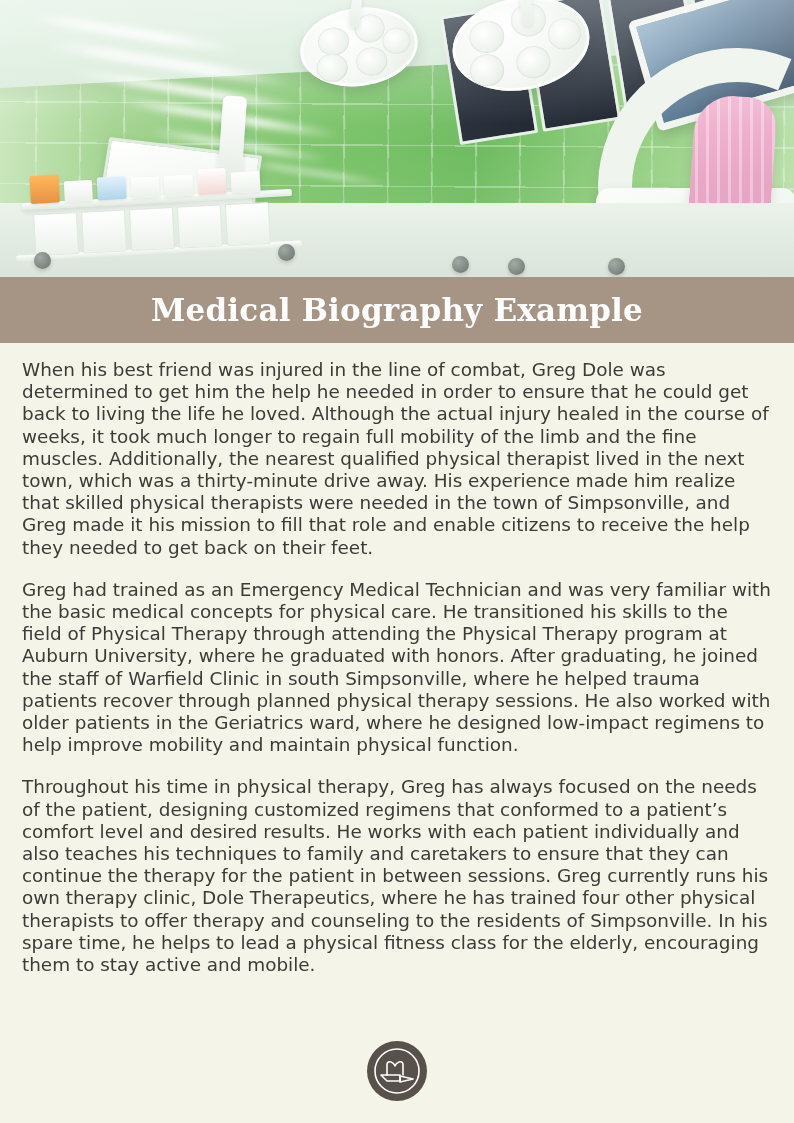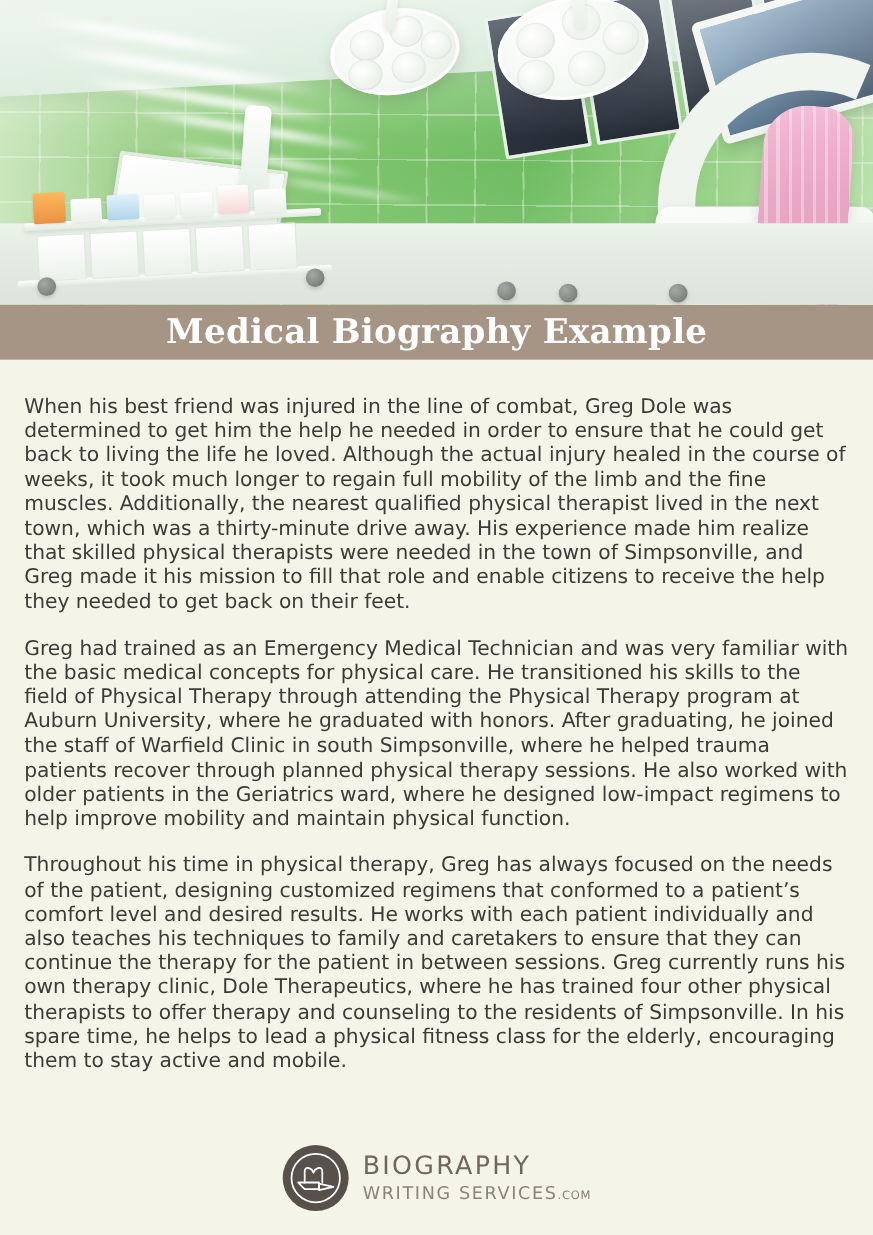--- a/index.html
+++ b/index.html
@@ -241,40 +241,40 @@
   .hero-wash {
     position: absolute;
     inset: 0;
     background: linear-gradient(180deg, rgba(255,255,255,0.30) 0%, rgba(255,255,255,0.05) 45%, rgba(255,255,255,0.18) 100%);
     pointer-events: none;
   }
 
   
   .title-band {
     width: 794px;
-    height: 50px;
+    height: 66px;
     background: #a69484;
     display: flex;
     align-items: center;
     justify-content: center;
     box-sizing: border-box;
   }
   .title-text {
     color: #ffffff;
     font-family: "DejaVu Serif", "Liberation Serif", serif;
     font-size: 31px;
     font-weight: 700;
     letter-spacing: 0.2px;
     text-align: center;
     line-height: 1;
   }
 
   
   .content {
-    padding: 32px 22px 0 22px;
+    padding: 16px 22px 0 22px;
     box-sizing: border-box;
   }
   .para {
     color: #3b3b38;
     font-family: "DejaVu Sans", sans-serif;
     font-size: 18.4px;
     line-height: 22.2px;
     margin: 0 0 20px 0;
     text-align: left;
   }
@@ -421,21 +421,15 @@
 
   <div class="logo-wrap">
     <div class="logo-mark">
       <svg width="60" height="60" viewBox="0 0 60 60" aria-hidden="true">
         <circle cx="30" cy="30" r="22" fill="none" stroke="#ffffff" stroke-width="1.6"></circle>
         <path d="M14 34 L33 34 L33 40 L20 40 Z" fill="none" stroke="#ffffff" stroke-width="1.6" stroke-linejoin="round"></path>
         <path d="M20 34 L20 24 Q20 20 24 21 Q27 22 28 25 Q29 22 32 21 Q36 20 36 24 L36 34" fill="none" stroke="#ffffff" stroke-width="1.6" stroke-linejoin="round" stroke-linecap="round"></path>
         <path d="M33 35 L46 38 L33 41 Z" fill="none" stroke="#ffffff" stroke-width="1.6" stroke-linejoin="round"></path>
       </svg>
     </div>
-    <div class="logo-type">
-      <div class="logo-line1">Biography</div>
-      <div class="logo-line2">
-        <span>Writing Services</span><span class="dotcom">.com</span>
-      </div>
-    </div>
   </div>
 
 </div>
 
 </body></html>

